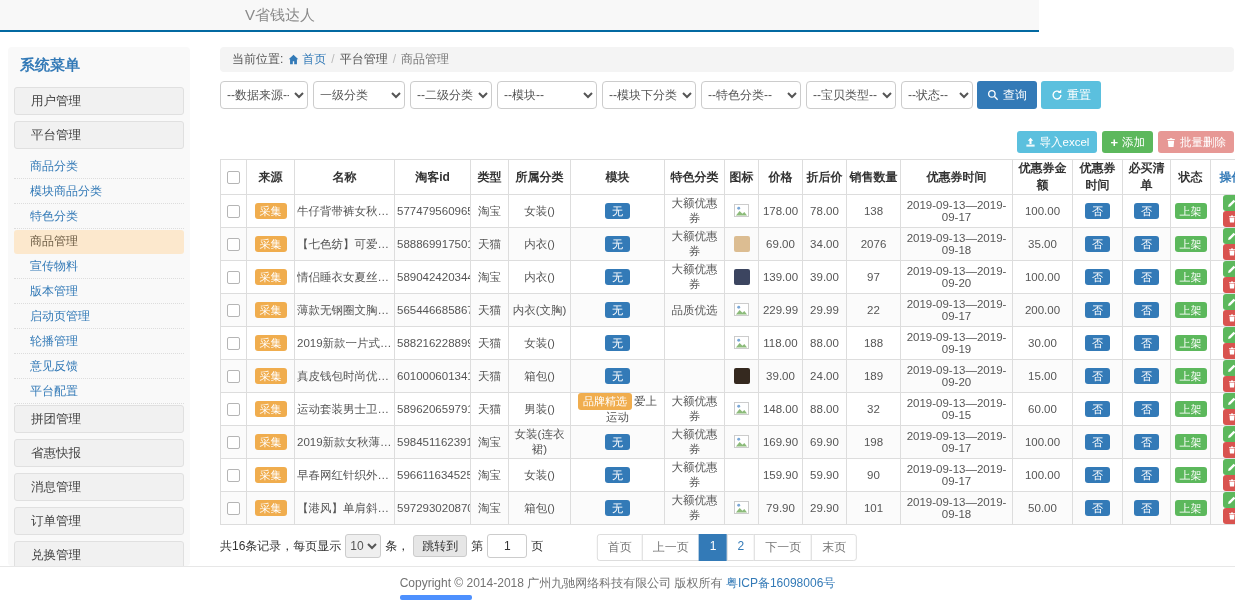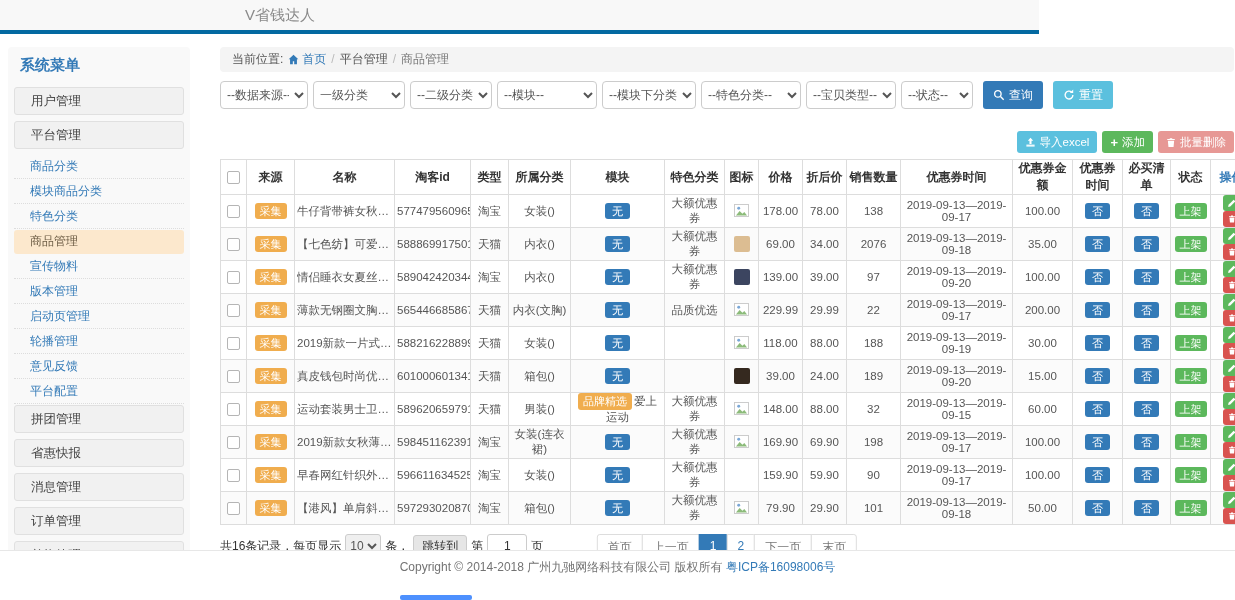--- a/index.html
+++ b/index.html
@@ -2,41 +2,41 @@
 <html><head>
 <meta charset="utf-8">
 <style>
   html,body{margin:0;padding:0;}
   body{
     width:1235px;height:600px;position:relative;overflow:hidden;
     font-family:"Liberation Sans","DejaVu Sans",sans-serif;
     font-size:12px;color:#333;background:#fff;
   }
   
-  .topbar{position:absolute;top:0;left:0;width:1039px;height:30px;background:#f8f8f8;border-bottom:4px solid #0369a1;}
+  .topbar{position:absolute;top:0;left:0;width:1039px;height:30px;background:#f8f8f8;border-bottom:2px solid #0369a1;}
   .brand{position:absolute;left:245px;top:0;line-height:30px;font-size:15px;color:#8a8a8a;}
   .top-right{position:absolute;left:866px;top:0;height:30px;display:flex;align-items:stretch;}
   .home-box{width:38px;display:flex;align-items:center;justify-content:center;background:#e7e7e7;cursor:pointer;}
   .welcome{line-height:30px;padding:0 14px;color:#555;cursor:pointer;white-space:nowrap;}
   .caret{font-size:10px;color:#555;margin-left:3px;}
   
   .sidebar{position:absolute;left:8px;top:47px;width:182px;height:519px;overflow:hidden;background:#f9f9f9;border-radius:4px;box-sizing:border-box;padding:0 6px;}
   .sidebar-title{color:#337ab7;font-size:15px;font-weight:bold;padding:9px 6px 12px;}
   .side-group{height:26px;line-height:26px;background:#f1f1f1;border:1px solid #e0e0e0;border-radius:3px;margin-bottom:6px;padding-left:16px;color:#444;font-size:12.5px;cursor:pointer;}
   .side-sub{height:23px;line-height:23px;padding-left:16px;color:#337ab7;border-bottom:1px dotted #ddd;cursor:pointer;margin-bottom:1px;}
   .side-sub.active{background:#fce8cd;border-radius:3px;color:#6b5b43;border-bottom-color:transparent;}
   .side-sub + .side-group{}
   
   .main{position:absolute;left:220px;top:47px;width:1014px;}
   .breadcrumb{height:25px;line-height:25px;background:#f4f4f4;border-radius:4px;padding:0 12px;color:#555;display:flex;align-items:center;gap:5px;}
   .bc-home{color:#337ab7;cursor:pointer;display:flex;align-items:center;gap:3px;}
   .bc-sep{color:#bbb;}
   .bc-cur{color:#777;}
   
-  .filter-row{display:flex;gap:10px;margin-top:9px;align-items:flex-start;}
+  .filter-row{display:flex;gap:4px;margin-top:9px;align-items:flex-start;}
   .filter-fields{display:flex;gap:5px;align-items:center;}
   .f-select{height:28px;border:1px solid #ccc;border-radius:4px;background:#fff;color:#555;font-size:12px;padding:0 2px;font-family:inherit;}
   .f-input{height:26px;box-sizing:content-box;width:140px;border:1px solid #ccc;border-radius:4px;padding:0 8px;font-size:12px;color:#555;font-family:inherit;}
   .f-input::placeholder{color:#aaa;}
   .btn{display:inline-flex;align-items:center;gap:4px;border:none;border-radius:3px;color:#fff;font-size:12px;cursor:pointer;font-family:inherit;}
   .btn-primary{background:#337ab7;height:28px;padding:0 10px;}
   .btn-info{background:#5bc0de;height:28px;padding:0 10px;}
   
   .actions-row{margin-top:22px;display:flex;justify-content:flex-end;gap:5px;height:22px;}
   .btn-import{background:#5bc0de;height:22px;padding:0 8px;font-size:11.5px;}
@@ -68,21 +68,21 @@
   .jump-btn{background:#e6e6e6;border:1px solid #ccc;border-radius:3px;height:22px;padding:0 8px;font-size:12px;color:#333;cursor:pointer;font-family:inherit;}
   .jump-input{width:34px;height:20px;border:1px solid #ccc;border-radius:3px;text-align:center;font-size:12px;color:#333;font-family:inherit;}
   .page-group{position:absolute;left:50%;top:0;transform:translateX(-50%);display:flex;}
   .pg{padding:4px 10px;border:1px solid #ddd;margin-left:-1px;background:#fff;font-size:12px;cursor:pointer;}
   .pg:first-child{border-radius:3px 0 0 3px;margin-left:0;}
   .pg:last-child{border-radius:0 3px 3px 0;}
   .pg-muted{color:#777;}
   .pg-link{color:#337ab7;}
   .pg-active{background:#337ab7;border-color:#337ab7;color:#fff;}
   
-  .footer{position:absolute;left:0;bottom:16px;width:1235px;height:33px;border-top:1px solid #e7e7e7;background:#fff;line-height:33px;text-align:center;color:#737373;font-size:12px;}
+  .footer{position:absolute;left:0;bottom:0;width:1235px;height:33px;border-top:1px solid #e7e7e7;background:#fff;line-height:33px;text-align:center;color:#737373;font-size:12px;}
   .icp{color:#337ab7;text-decoration:none;cursor:pointer;}
   .h-scroll-thumb{position:absolute;left:400px;bottom:0;width:72px;height:5px;background:#4d90fe;border-radius:2px;cursor:pointer;}
 </style>
 </head>
 <body>
 
 <div class="topbar">
   <div class="brand">V省钱达人</div>
 </div>
 

